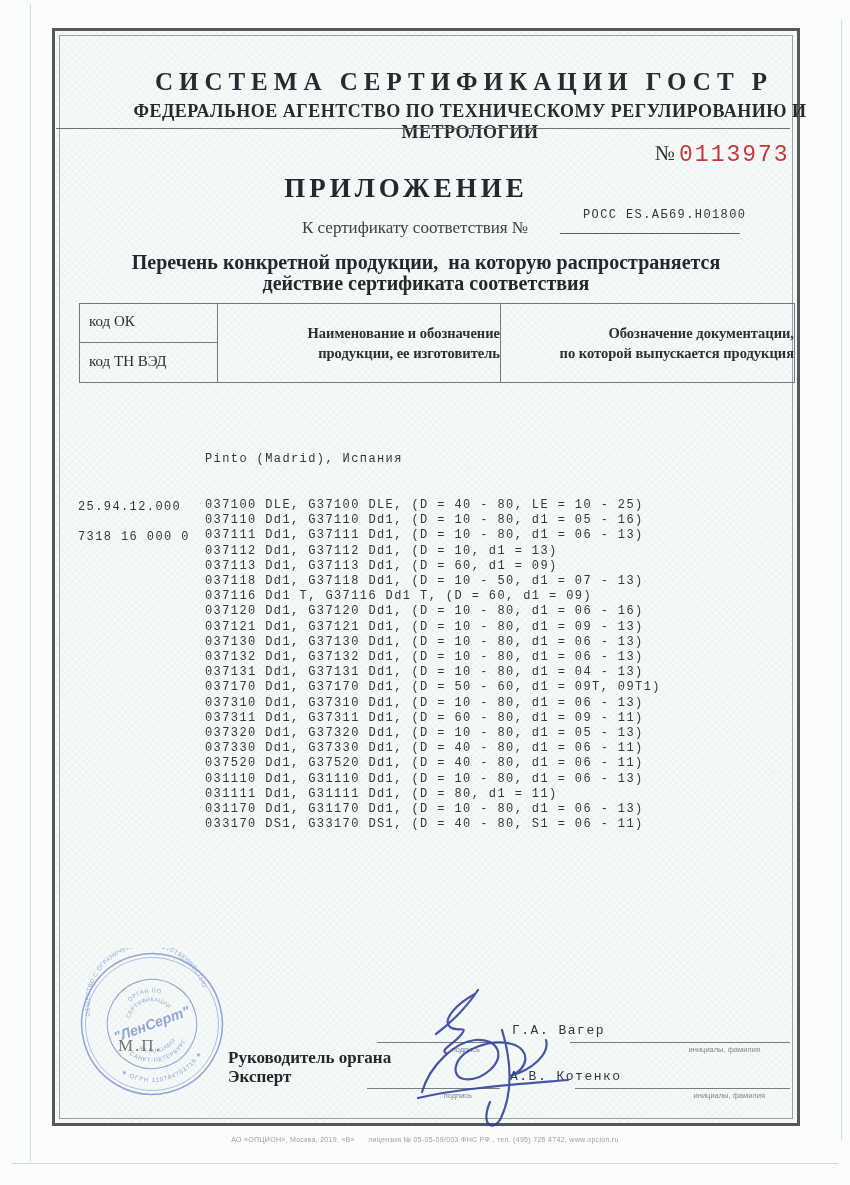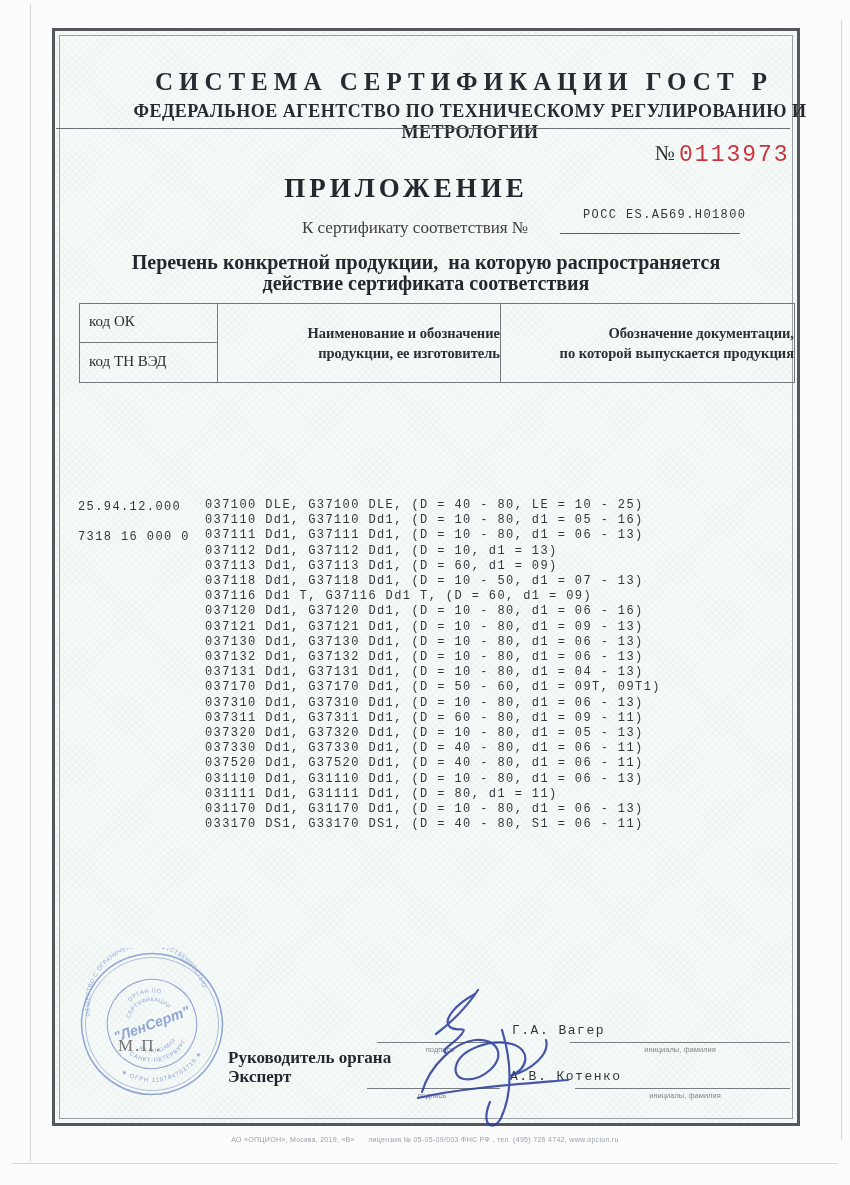--- a/index.html
+++ b/index.html
@@ -80,21 +80,21 @@
   .sig-label{position:absolute;font-size:17px;font-weight:bold;color:#24272d;}
   .sig-label1{left:228px;top:1020px;margin-top:28px;}
   .sig-label2{left:228px;top:1067px;}
   .rule{position:absolute;height:1px;background:#787d82;}
   .rule-sig1{left:377px;top:1042px;width:127px;}
   .rule-name1{left:570px;top:1042px;width:220px;}
   .rule-sig2{left:367px;top:1088px;width:133px;}
   .rule-name2{left:575px;top:1088px;width:215px;}
   .caption{
     position:absolute;font-family:"Liberation Sans", sans-serif;
-    font-size:7.5px;color:#82878c;text-align:center;
+    font-size:7.5px;color:#82878c;text-align:right;
   }
   .cap-sig1{left:400px;top:1045px;width:80px;}
   .cap-name1{left:600px;top:1045px;width:160px;}
   .cap-sig2{left:392px;top:1091px;width:80px;}
   .cap-name2{left:605px;top:1091px;width:160px;}
   .sig-name{
     position:absolute;font-family:"Liberation Mono", monospace;
     font-size:13px;letter-spacing:1.5px;color:#33373b;white-space:pre;
   }
   .sig-name1{left:512px;top:1023px;}
@@ -145,20 +145,21 @@
     <span>Наименование и обозначение</span>
     <span>продукции, ее изготовитель</span>
   </div>
   <div class="cell cell-doc">
     <span>Обозначение документации,</span>
     <span>по которой выпускается продукция</span>
   </div>
 </div>
 
 <div class="manufacturer mono">
+  <div>Pinto (Madrid), Испания</div>
 </div>
 
 <div class="code-ok mono">25.94.12.000</div>
 <div class="code-tnved mono">7318 16 000 0</div>
 
 <div class="products mono"><div>037100 DLE, G37100 DLE, (D = 40 - 80, LE = 10 - 25)</div><div>037110 Dd1, G37110 Dd1, (D = 10 - 80, d1 = 05 - 16)</div><div>037111 Dd1, G37111 Dd1, (D = 10 - 80, d1 = 06 - 13)</div><div>037112 Dd1, G37112 Dd1, (D = 10, d1 = 13)</div><div>037113 Dd1, G37113 Dd1, (D = 60, d1 = 09)</div><div>037118 Dd1, G37118 Dd1, (D = 10 - 50, d1 = 07 - 13)</div><div>037116 Dd1 T, G37116 Dd1 T, (D = 60, d1 = 09)</div><div>037120 Dd1, G37120 Dd1, (D = 10 - 80, d1 = 06 - 16)</div><div>037121 Dd1, G37121 Dd1, (D = 10 - 80, d1 = 09 - 13)</div><div>037130 Dd1, G37130 Dd1, (D = 10 - 80, d1 = 06 - 13)</div><div>037132 Dd1, G37132 Dd1, (D = 10 - 80, d1 = 06 - 13)</div><div>037131 Dd1, G37131 Dd1, (D = 10 - 80, d1 = 04 - 13)</div><div>037170 Dd1, G37170 Dd1, (D = 50 - 60, d1 = 09T, 09T1)</div><div>037310 Dd1, G37310 Dd1, (D = 10 - 80, d1 = 06 - 13)</div><div>037311 Dd1, G37311 Dd1, (D = 60 - 80, d1 = 09 - 11)</div><div>037320 Dd1, G37320 Dd1, (D = 10 - 80, d1 = 05 - 13)</div><div>037330 Dd1, G37330 Dd1, (D = 40 - 80, d1 = 06 - 11)</div><div>037520 Dd1, G37520 Dd1, (D = 40 - 80, d1 = 06 - 11)</div><div>031110 Dd1, G31110 Dd1, (D = 10 - 80, d1 = 06 - 13)</div><div>031111 Dd1, G31111 Dd1, (D = 80, d1 = 11)</div><div>031170 Dd1, G31170 Dd1, (D = 10 - 80, d1 = 06 - 13)</div><div>033170 DS1, G33170 DS1, (D = 40 - 80, S1 = 06 - 11)</div></div>
 
 <svg class="stamp-svg" viewBox="0 0 160 160" xmlns="http://www.w3.org/2000/svg">
   <defs>
     <path id="ringTop" d="M 19.9 69.4 A 61 61 0 1 1 140.1 69.4"></path>

